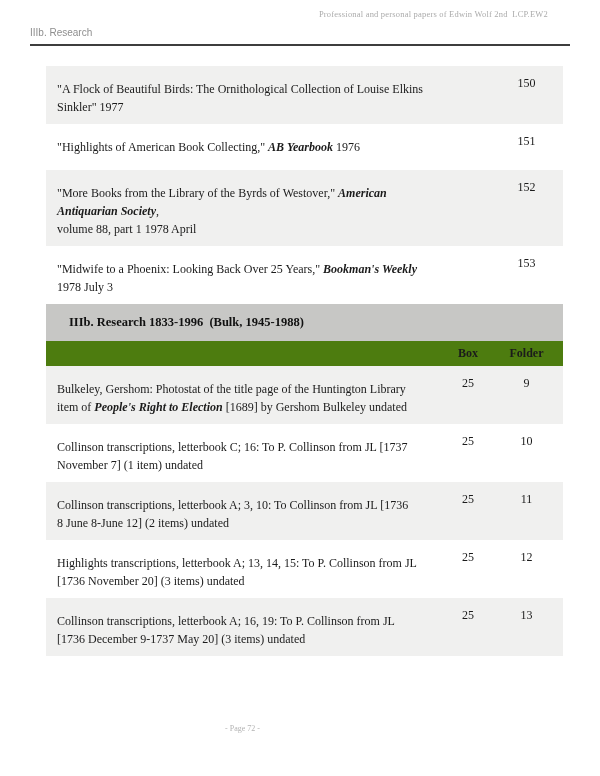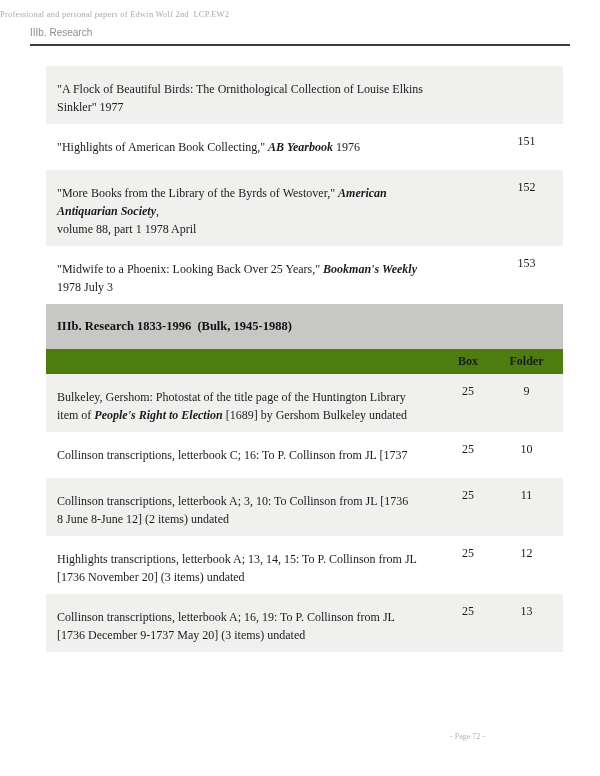--- a/index.html
+++ b/index.html
@@ -2,21 +2,21 @@
 <html><head>
 <meta charset="utf-8">
 <style>
   html,body{margin:0;padding:0;}
   body{
     width:600px;height:776px;position:relative;background:#ffffff;
     font-family:"Liberation Serif", serif;color:#1b1b1b;overflow:hidden;
   }
   .pre{white-space:pre;}
   .doc-header{
-    position:absolute;top:9px;left:0;width:548px;text-align:left;
+    position:absolute;top:9px;left:0;width:548px;text-align:right;
     font-size:8.5px;color:#ababab;letter-spacing:.2px;
   }
   .section-label{
     position:absolute;top:27px;left:30px;
     font-family:"Liberation Sans", sans-serif;font-size:10px;color:#8e8e8e;
   }
   .rule{
     position:absolute;top:44px;left:30px;width:540px;height:2px;background:#3d3d3d;
   }
   .content{
@@ -31,53 +31,54 @@
     grid-column:1;padding:14px 10px 8px 11px;
     font-size:12px;line-height:18px;
   }
   .it{font-style:italic;font-weight:bold;}
   .num{
     font-size:12px;line-height:16px;padding-top:9px;text-align:center;
   }
   .col2{grid-column:2;}
   .col3{grid-column:3;}
   .section-bar{
-    height:45px;background:#c7c7c5;display:flex;align-items:center;
-    padding-left:11px;box-sizing:border-box;
+    height:37px;background:#c7c7c5;display:flex;align-items:center;
+    padding-left:23px;box-sizing:border-box;
     font-size:12.5px;font-weight:bold;color:#111;
   }
   .bf-header{
     display:grid;grid-template-columns:400px 44px 73px;background:#4d7c0f;
     padding:5px 0 6px 0;
   }
   .bf-header .hd{
     font-size:12px;font-weight:bold;text-align:center;line-height:14px;
   }
   .doc-footer{
-    position:absolute;top:724px;left:0;width:485px;text-align:right;
-    font-size:8px;color:#b3b3b3;margin-top:8px;
+    position:absolute;top:724px;left:0;width:485px;text-align:center;
+    font-size:8px;color:#b3b3b3;
   }
 </style>
 </head>
 <body>
 
 <div class="doc-header pre">Professional and personal papers of Edwin Wolf 2nd  LCP.EW2</div>
 
 <div class="section-label">IIIb. Research</div>
 
 <div class="rule"></div>
 
 <div class="content">
 
   <div id="pub-rows">
       <div class="row alt">
         <div class="desc">
           <div class="line"><span>"A Flock of Beautiful Birds: The Ornithological Collection of Louise Elkins</span></div>
           <div class="line"><span>Sinkler" 1977</span></div>
         </div>
+        <div class="num col3">150</div>
       </div>
       <div class="row">
         <div class="desc">
           <div class="line"><span>"Highlights of American Book Collecting," </span><span class="it">AB Yearbook</span><span> 1976</span></div>
         </div>
         <div class="num col3">151</div>
       </div>
       <div class="row alt">
         <div class="desc">
           <div class="line"><span>"More Books from the Library of the Byrds of Westover," </span><span class="it">American Antiquarian Society</span><span>,</span></div>
@@ -107,20 +108,21 @@
         <div class="desc">
           <div class="line"><span>Bulkeley, Gershom: Photostat of the title page of the Huntington Library</span></div>
           <div class="line"><span>item of </span><span class="it">People's Right to Election</span><span> [1689] by Gershom Bulkeley undated</span></div>
         </div>
         <div class="num col2">25</div>
         <div class="num col3">9</div>
       </div>
       <div class="row">
         <div class="desc">
           <div class="line"><span>Collinson transcriptions, letterbook C; 16: To P. Collinson from JL [1737</span></div>
+          <div class="line"><span>November 7] (1 item) undated</span></div>
         </div>
         <div class="num col2">25</div>
         <div class="num col3">10</div>
       </div>
       <div class="row alt">
         <div class="desc">
           <div class="line"><span>Collinson transcriptions, letterbook A; 3, 10: To Collinson from JL [1736</span></div>
           <div class="line"><span>8 June 8-June 12] (2 items) undated</span></div>
         </div>
         <div class="num col2">25</div>

